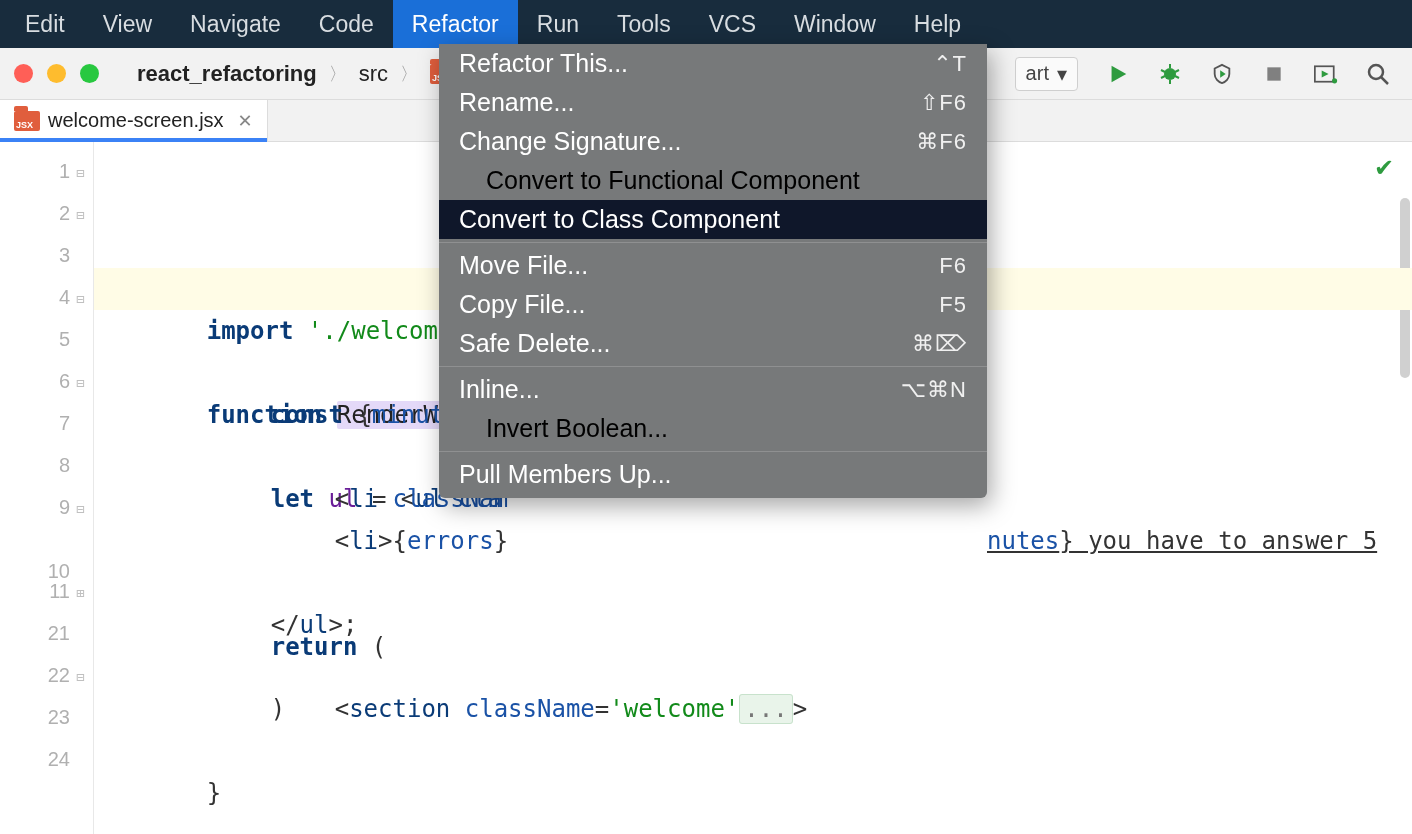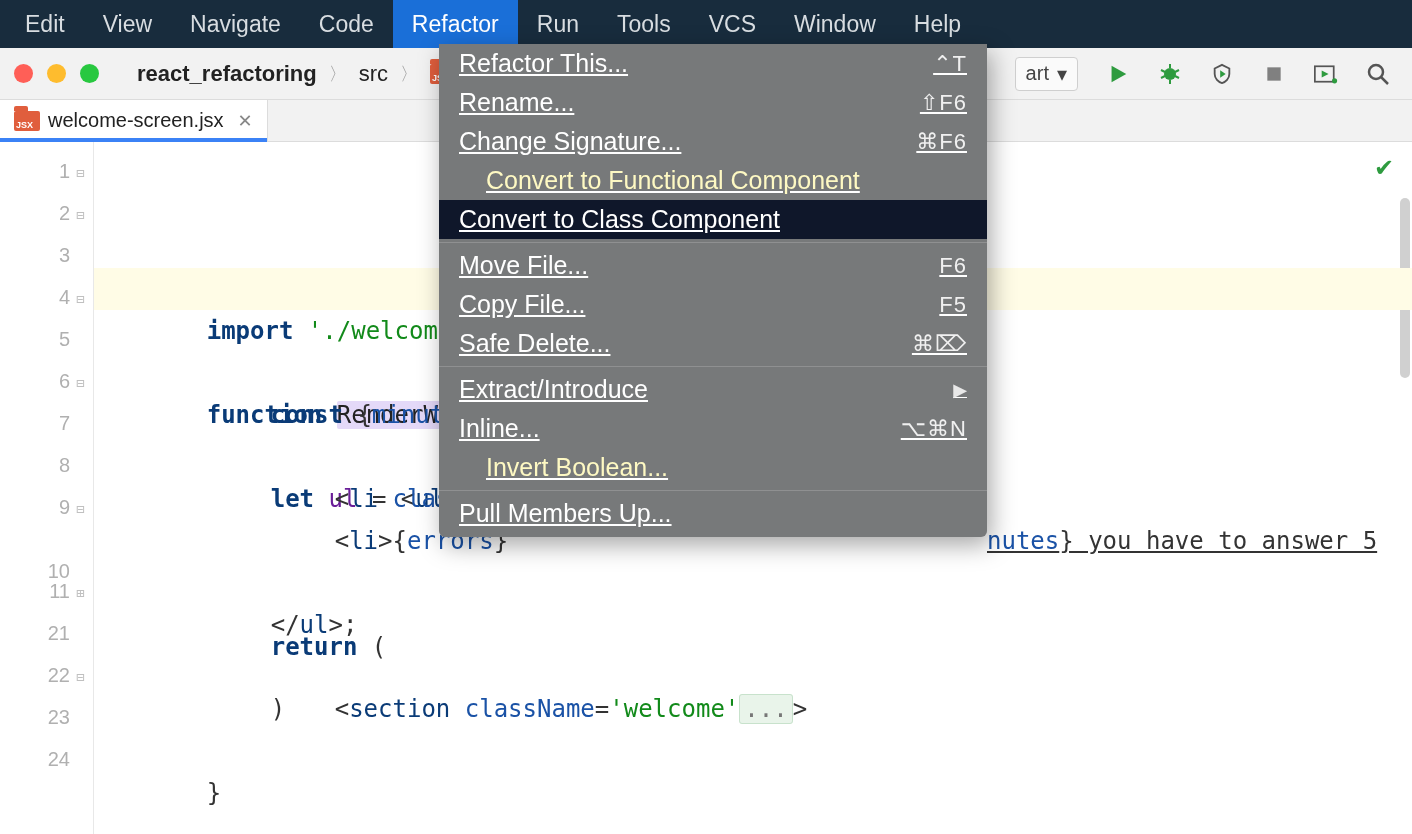--- a/index.html
+++ b/index.html
@@ -50,25 +50,25 @@
   .ident { color: #1a52a6; }
   .fnname { color: #222; }
   .sel-bg { background: #e4d9f8; border-radius: 2px; }
   .folded { background: #e9f4ea; border: 1px solid #c8e2cc; color: #777; border-radius: 3px; padding: 0 4px; font-family: Menlo, monospace; }
 
   
   .inspect-ok { position: absolute; right: 18px; top: 12px; color: #2e9b3f; font-size: 24px; }
   .marker-purple { position: absolute; right: 0; width: 14px; height: 4px; background: #b48bf0; }
 
   
-  .dropdown { position: absolute; left: 439px; top: 44px; width: 548px; background: #77797a; box-shadow: 4px 8px 24px rgba(0,0,0,0.35); color: #fff; font-size: 25px; z-index: 50; border-radius: 0 0 6px 6px; padding-bottom: 4px; text-decoration: underline; }
+  .dropdown { position: absolute; left: 439px; top: 44px; width: 548px; background: #77797a; box-shadow: 4px 8px 24px rgba(0,0,0,0.35); color: #fff; font-size: 25px; z-index: 50; border-radius: 0 0 6px 6px; padding-bottom: 4px; }
   .dd-item { height: 39px; display: flex; align-items: center; padding: 0 20px; justify-content: space-between; }
   .dd-item .lbl { white-space: nowrap; }
   .dd-item .sc { font-size: 22px; color: #f0f0f0; letter-spacing: 1px; }
-  .dd-item.disabled { color: #fef9c3; padding-left: 47px; }
+  .dd-item.disabled { color: #000000; padding-left: 47px; }
   .dd-item.disabled .sc { color: #bfc0c0; }
   .dd-sep { height: 1px; background: #8f9091; margin: 3px 0; }
   .dd-item.selected { background: #0f172a; }
   .dd-item .arrow { font-size: 18px; color: #e8e8e8; }
 
   .scrollbar { position: absolute; right: 2px; top: 56px; width: 10px; height: 180px; background: #d0d0d0; border-radius: 5px; }
 </style>
 </head>
 <body>
 
@@ -276,24 +276,20 @@
   <div class="dd-item">
     <span class="lbl">Copy File...</span>
       <span class="sc">F5</span>
   </div>
   <div class="dd-item">
     <span class="lbl">Safe Delete...</span>
       <span class="sc">⌘⌦</span>
   </div>
   <div class="dd-sep"></div>
   <div class="dd-item">
-    <span class="lbl">Extract/Introduce</span>
-      <span class="arrow">▶</span>
-  </div>
-  <div class="dd-item">
     <span class="lbl">Inline...</span>
       <span class="sc">⌥⌘N</span>
   </div>
   <div class="dd-item disabled">
     <span class="lbl">Invert Boolean...</span>
       <span class="sc"></span>
   </div>
   <div class="dd-sep"></div>
   <div class="dd-item">
     <span class="lbl">Pull Members Up...</span>

